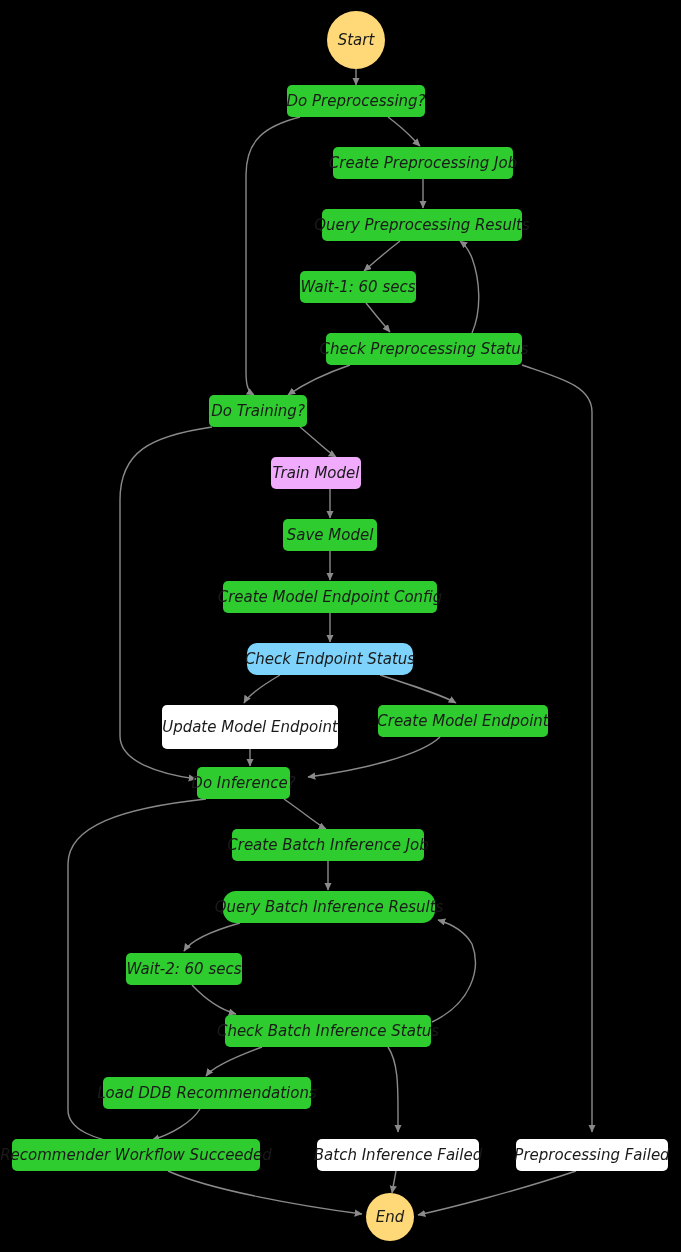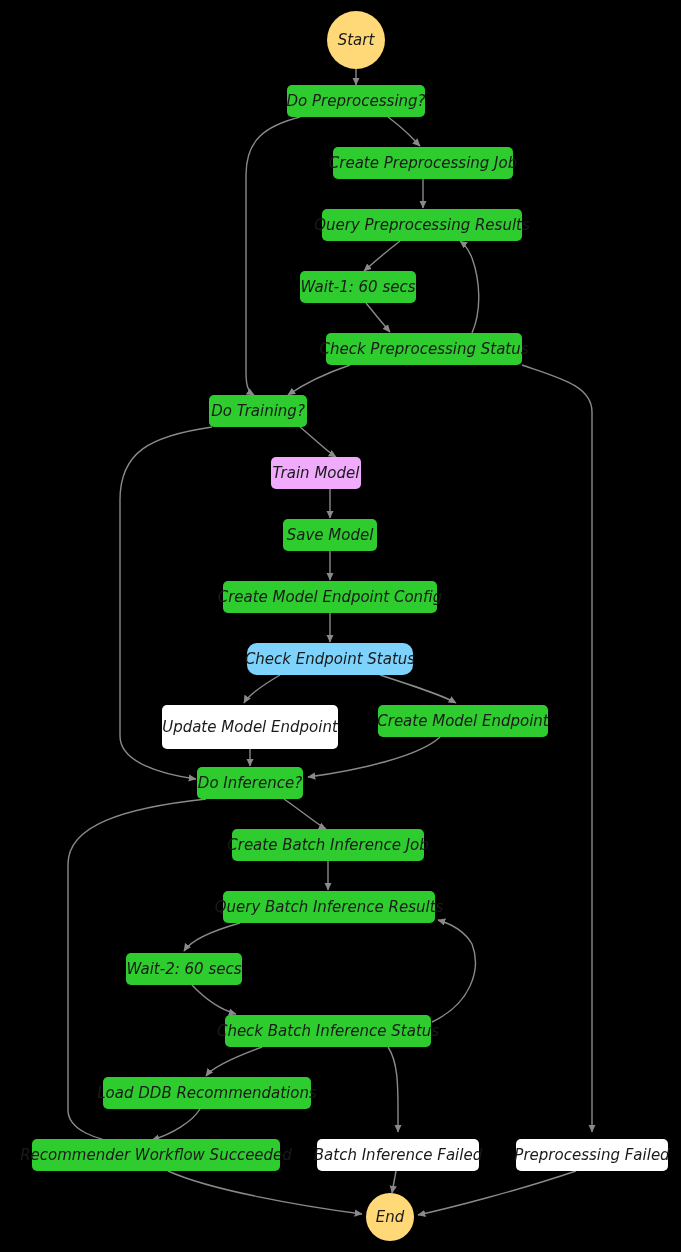--- a/index.html
+++ b/index.html
@@ -143,39 +143,39 @@
       </div>
       <div class="node task" style="left: 247px; top: 643px; width: 166px; height: 32px; background: #7dd3fc; color: rgb(26, 26, 26); border-radius: 10px;">
         <span class="node-label">Check Endpoint Status</span>
       </div>
       <div class="node task white" style="left: 162px; top: 705px; width: 176px; height: 44px; background: rgb(255, 255, 255); color: rgb(26, 26, 26);">
         <span class="node-label">Update Model Endpoint</span>
       </div>
       <div class="node task" style="left: 378px; top: 705px; width: 170px; height: 32px; background: rgb(46, 204, 46); color: rgb(26, 26, 26);">
         <span class="node-label">Create Model Endpoint</span>
       </div>
-      <div class="node task" style="left: 197px; top: 767px; width: 106px; height: 32px; background: rgb(46, 204, 46); color: rgb(26, 26, 26);">
+      <div class="node task" style="left: 197px; top: 767px; width: 93px; height: 32px; background: rgb(46, 204, 46); color: rgb(26, 26, 26);">
         <span class="node-label">Do Inference?</span>
       </div>
       <div class="node task" style="left: 232px; top: 829px; width: 192px; height: 32px; background: rgb(46, 204, 46); color: rgb(26, 26, 26);">
         <span class="node-label">Create Batch Inference Job</span>
       </div>
-      <div class="node task" style="left: 223px; top: 891px; width: 212px; height: 32px; background: rgb(46, 204, 46); color: rgb(26, 26, 26);">
+      <div class="node task" style="left: 223px; top: 891px; width: 212px; height: 32px; background: rgb(46, 204, 46); color: rgb(26, 26, 26); border-radius: 13px;">
         <span class="node-label">Query Batch Inference Results</span>
       </div>
       <div class="node task" style="left: 126px; top: 953px; width: 116px; height: 32px; background: rgb(46, 204, 46); color: rgb(26, 26, 26);">
         <span class="node-label">Wait-2: 60 secs</span>
       </div>
       <div class="node task" style="left: 225px; top: 1015px; width: 206px; height: 32px; background: rgb(46, 204, 46); color: rgb(26, 26, 26);">
         <span class="node-label">Check Batch Inference Status</span>
       </div>
       <div class="node task" style="left: 103px; top: 1077px; width: 208px; height: 32px; background: rgb(46, 204, 46); color: rgb(26, 26, 26);">
         <span class="node-label">Load DDB Recommendations</span>
       </div>
-      <div class="node task" style="left: 12px; top: 1139px; width: 248px; height: 32px; background: rgb(46, 204, 46); color: rgb(26, 26, 26); margin-left: 20px;">
+      <div class="node task" style="left: 12px; top: 1139px; width: 248px; height: 32px; background: rgb(46, 204, 46); color: rgb(26, 26, 26);">
         <span class="node-label">Recommender Workflow Succeeded</span>
       </div>
       <div class="node task white" style="left: 317px; top: 1139px; width: 162px; height: 32px; background: rgb(255, 255, 255); color: rgb(26, 26, 26);">
         <span class="node-label">Batch Inference Failed</span>
       </div>
       <div class="node task white" style="left: 516px; top: 1139px; width: 152px; height: 32px; background: rgb(255, 255, 255); color: rgb(26, 26, 26);">
         <span class="node-label">Preprocessing Failed</span>
       </div>
       <div class="node terminal" style="left: 366px; top: 1193px; width: 48px; height: 48px; background: rgb(255, 217, 120); color: rgb(26, 26, 26);">
         <span class="node-label">End</span>

